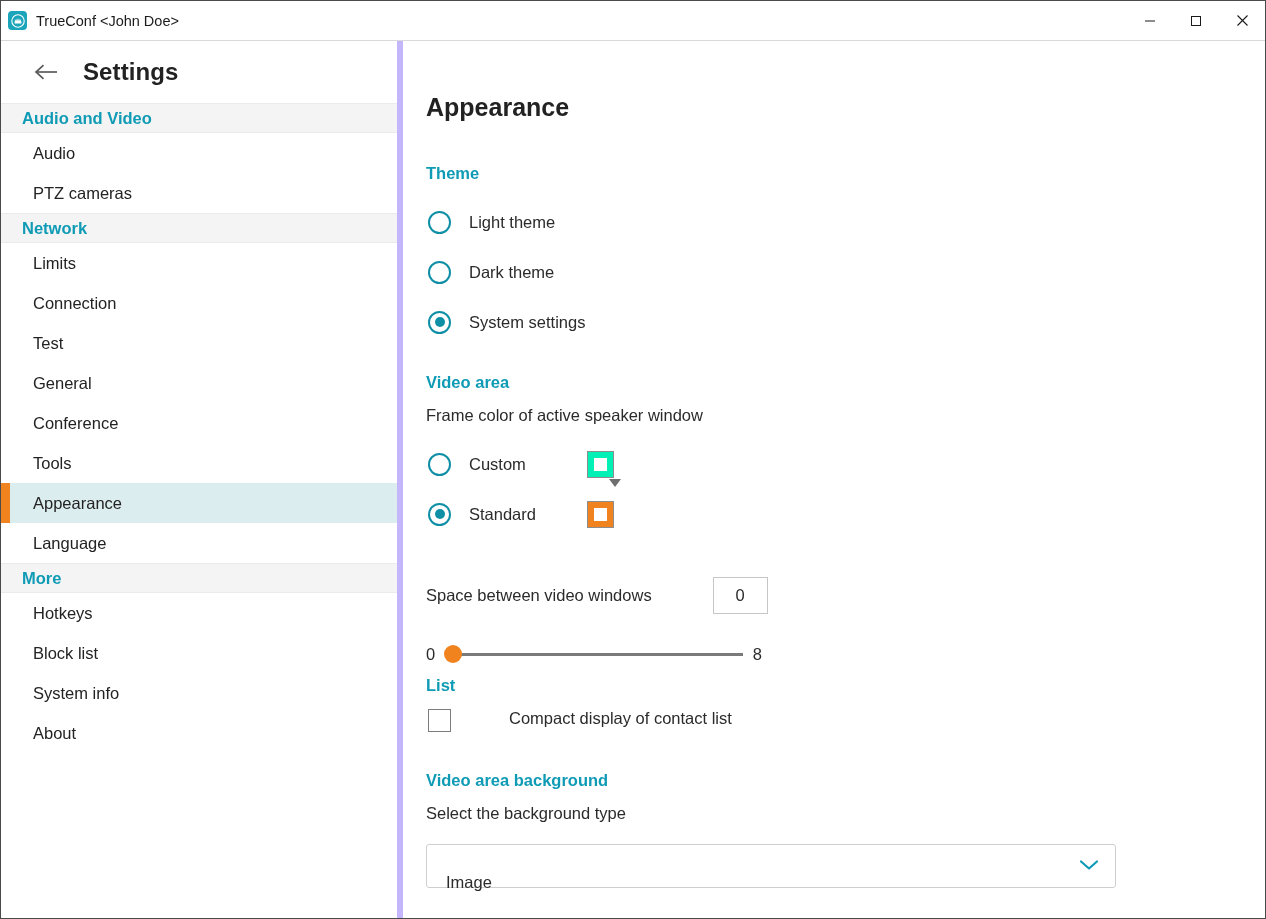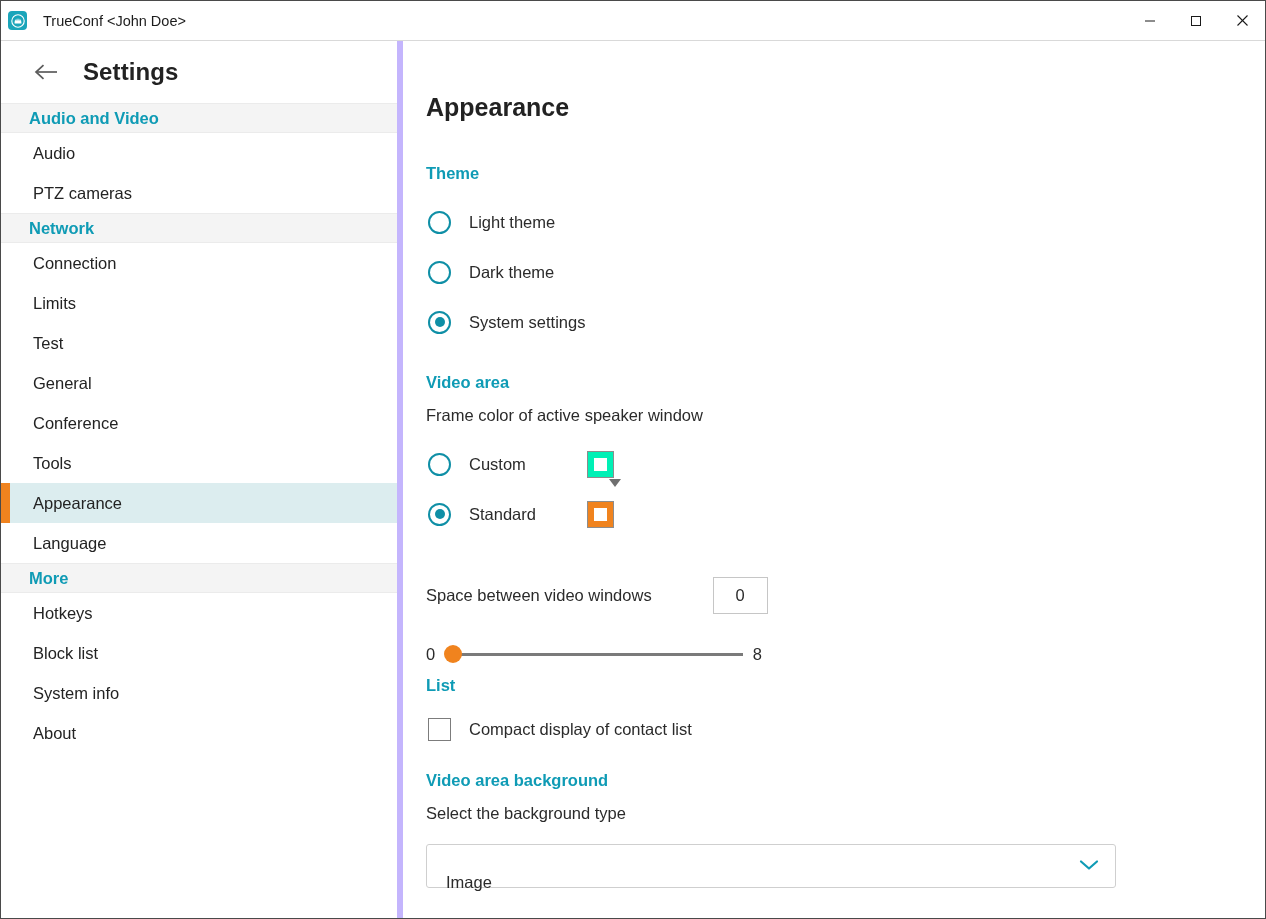--- a/index.html
+++ b/index.html
@@ -37,21 +37,21 @@
     height: 19px;
     border-radius: 4px;
     background: #1aa5ba;
     display: flex;
     align-items: center;
     justify-content: center;
     flex: 0 0 auto;
   }
   .app-logo svg { display: block; }
   .app-title {
-    margin-left: 16px;
+    margin-left: 9px;
     font-size: 14.5px;
     color: #1c1c1c;
     white-space: nowrap;
   }
   .titlebar-spacer { flex: 1 1 auto; }
   .win-btn {
     width: 46px;
     height: 39px;
     display: flex;
     align-items: center;
@@ -101,21 +101,21 @@
   .nav { flex: 1 1 auto; overflow: hidden; }
 
   .nav-section-header {
     background: #f4f4f4;
     color: #0f9bb5;
     font-size: 16.5px;
     font-weight: bold;
     height: 30px;
     display: flex;
     align-items: center;
-    padding-left: 28px;
+    padding-left: 21px;
     border-top: 1px solid #ebebeb;
     border-bottom: 1px solid #ebebeb;
   }
   .nav-item {
     position: relative;
     height: 40px;
     display: flex;
     align-items: center;
     padding-left: 32px;
     font-size: 16.5px;
@@ -281,22 +281,22 @@
     width: 18px;
     height: 18px;
     border-radius: 50%;
     background: #f0831e;
     transform: translateX(-1px);
   }
 
   
   .check-row {
     display: flex;
-    align-items: center;
     height: 40px;
+    gap: 40px;
   }
   .checkbox {
     width: 23px;
     height: 23px;
     border: 1.5px solid #7c7c7c;
     background: #ffffff;
     flex: 0 0 auto;
     margin-left: 2px;
   }
   .check-label {
@@ -384,24 +384,24 @@
         <div class="nav-section-header">Audio and Video</div>
         <div class="nav-item">
           <span>Audio</span>
         </div>
         <div class="nav-item">
           <span>PTZ cameras</span>
         </div>
 
         <div class="nav-section-header">Network</div>
         <div class="nav-item">
+          <span>Limits</span>
+        </div>
+        <div class="nav-item">
           <span>Connection</span>
-        </div>
-        <div class="nav-item">
-          <span>Limits</span>
         </div>
         <div class="nav-item">
           <span>Test</span>
         </div>
 
         <div class="nav-item">
           <span>General</span>
         </div>
         <div class="nav-item">
           <span>Conference</span>

